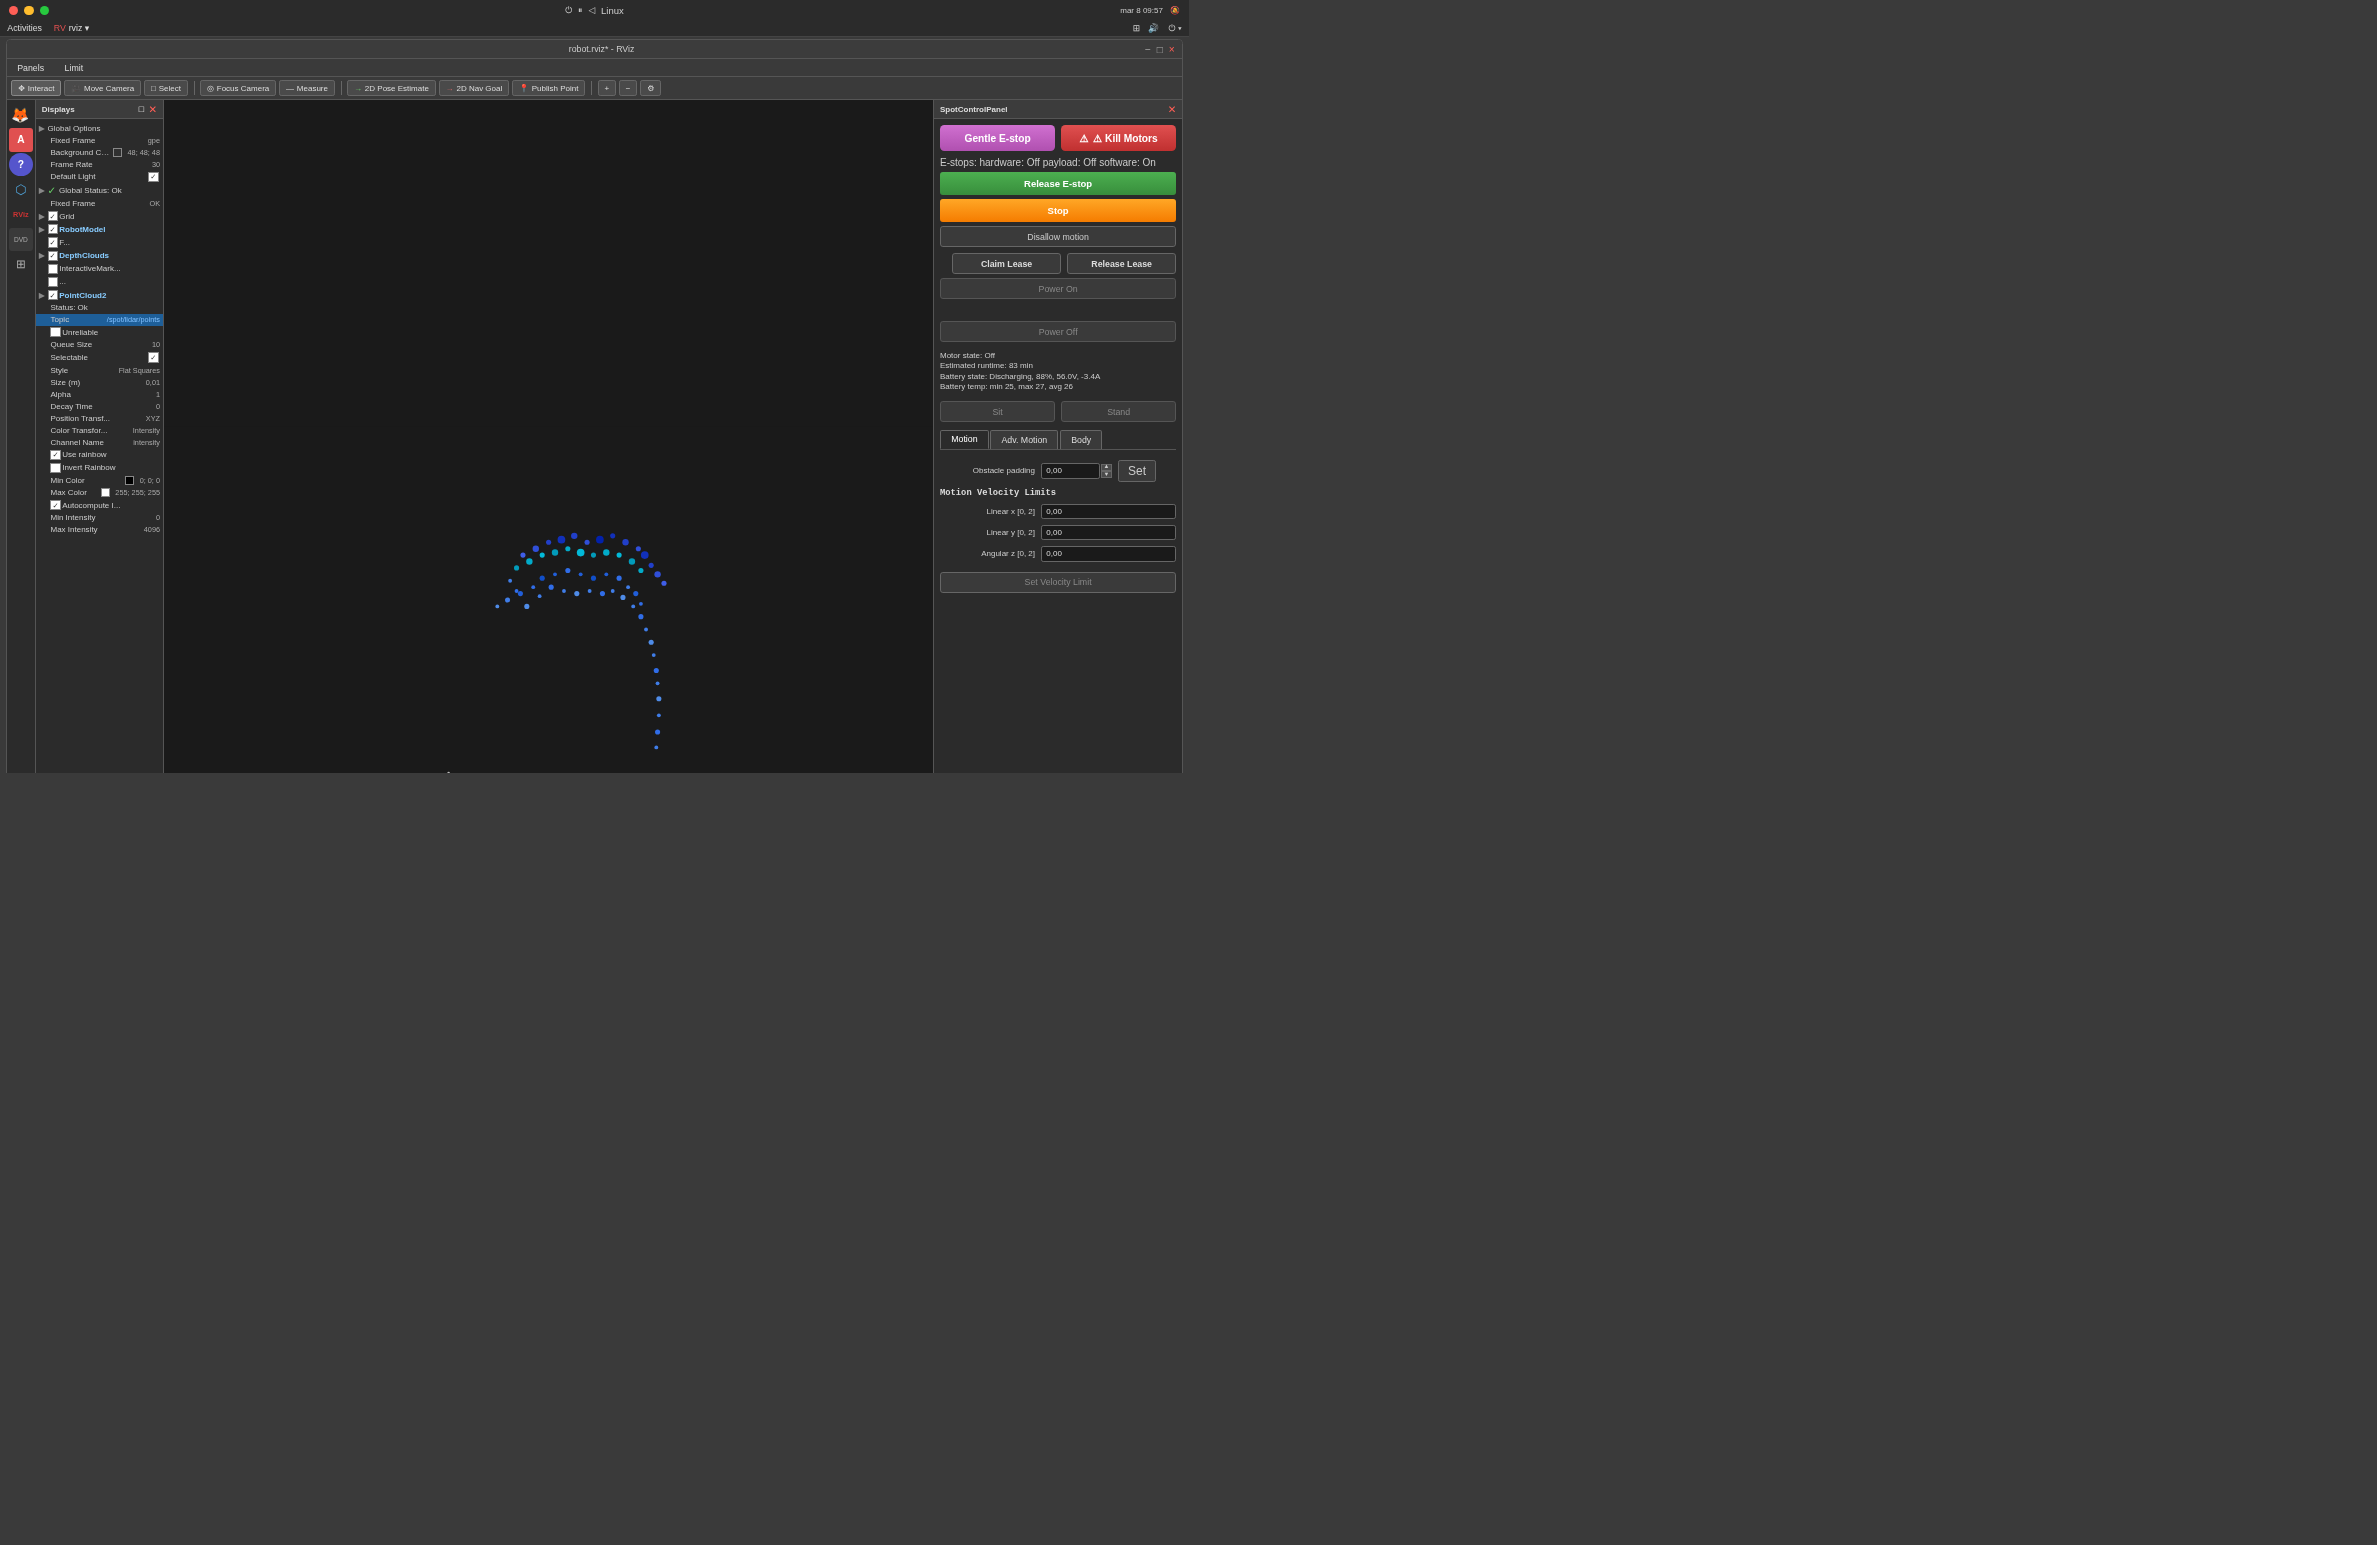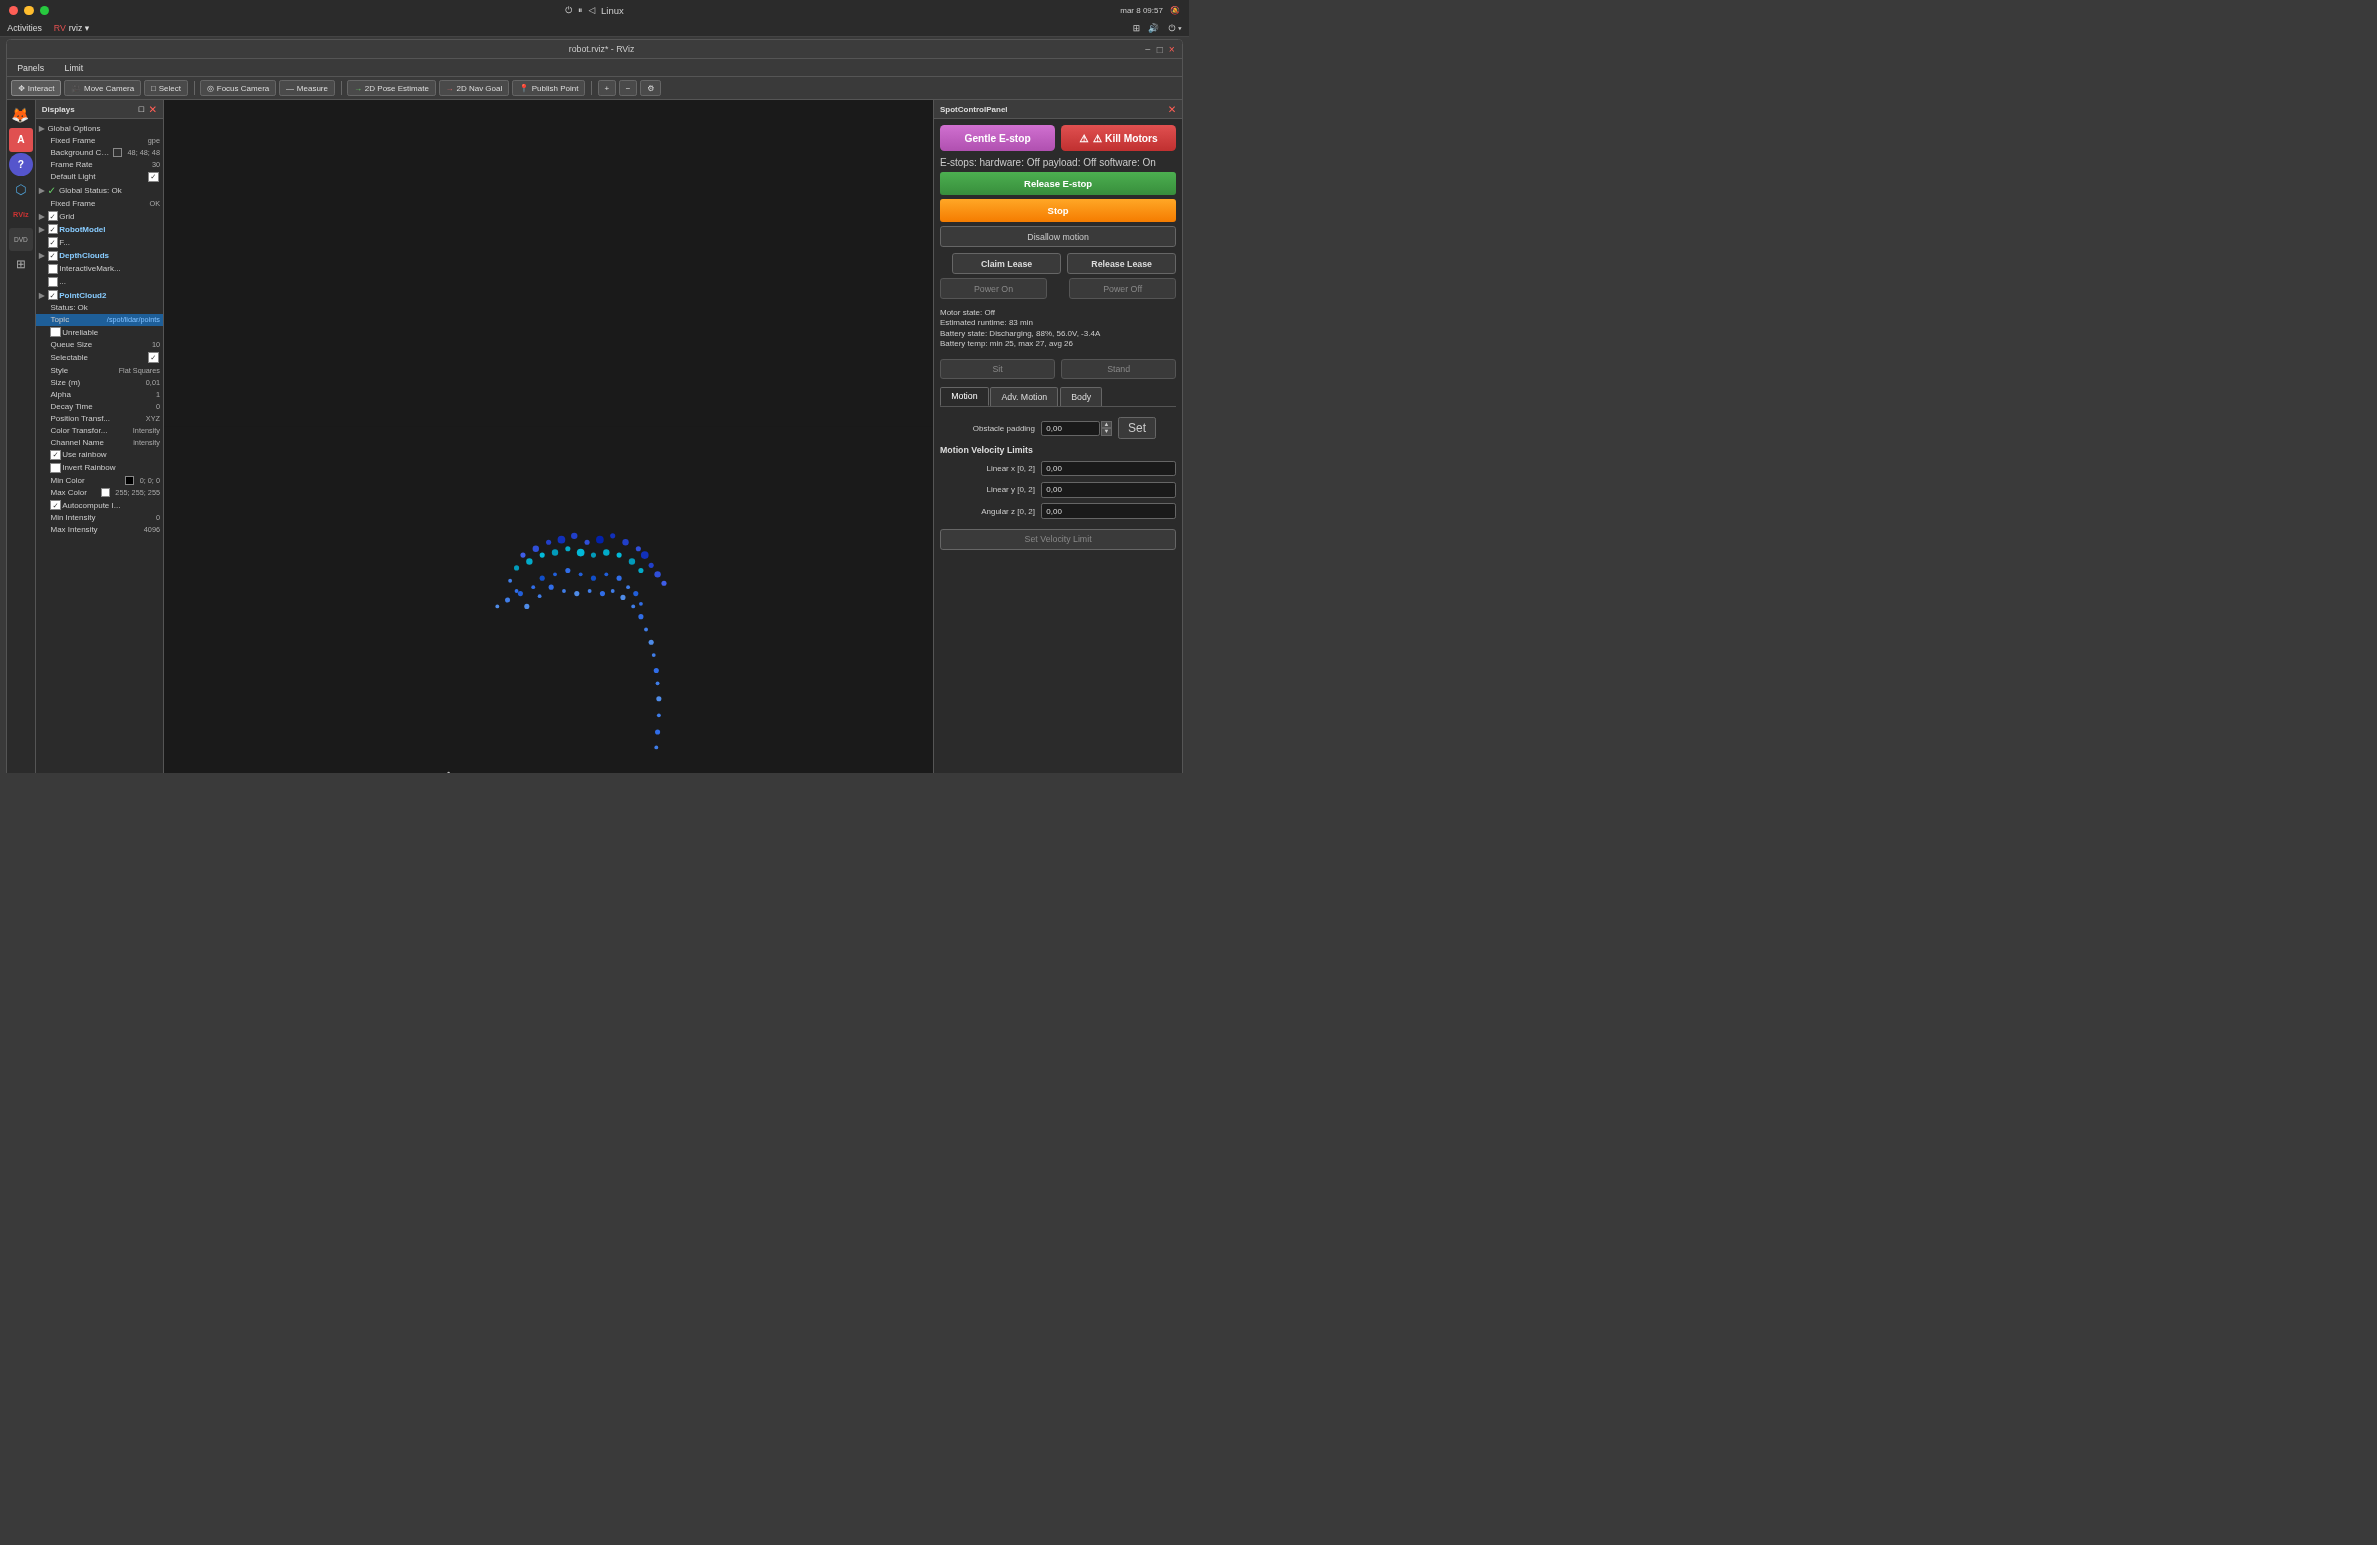--- a/index.html
+++ b/index.html
@@ -333,20 +333,21 @@
       font-size: 8.8px;
       font-weight: bold;
       cursor: pointer;
       text-align: center;
     }
 
     .power-row {
       display: flex;
       gap: 22px;
       margin-bottom: 5.9px;
+      flex-direction: column;
     }
     .btn-power {
       flex: 1;
       padding: 4.4px;
       background: #3a3a3a;
       border: 0.7px solid #555;
       border-radius: 2.9px;
       color: #888;
       font-size: 8.8px;
       cursor: pointer;
@@ -451,20 +452,21 @@
       justify-content: center;
       line-height: 1;
     }
 
     .section-title {
       font-size: 8.8px;
       font-weight: bold;
       color: #ddd;
       margin-bottom: 5.9px;
       margin-top: 2.9px;
+      font-family: Liberation Mono, monospace;
     }
 
     .btn-set {
       padding: 2.9px 8.8px;
       background: #3a3a3a;
       border: 0.7px solid #666;
       border-radius: 2.2px;
       color: #ccc;
       font-size: 12px;
       cursor: pointer;

